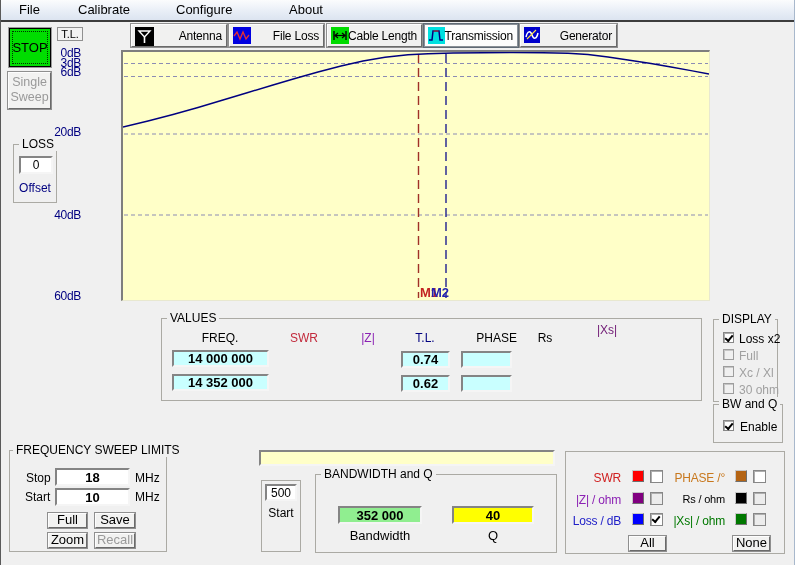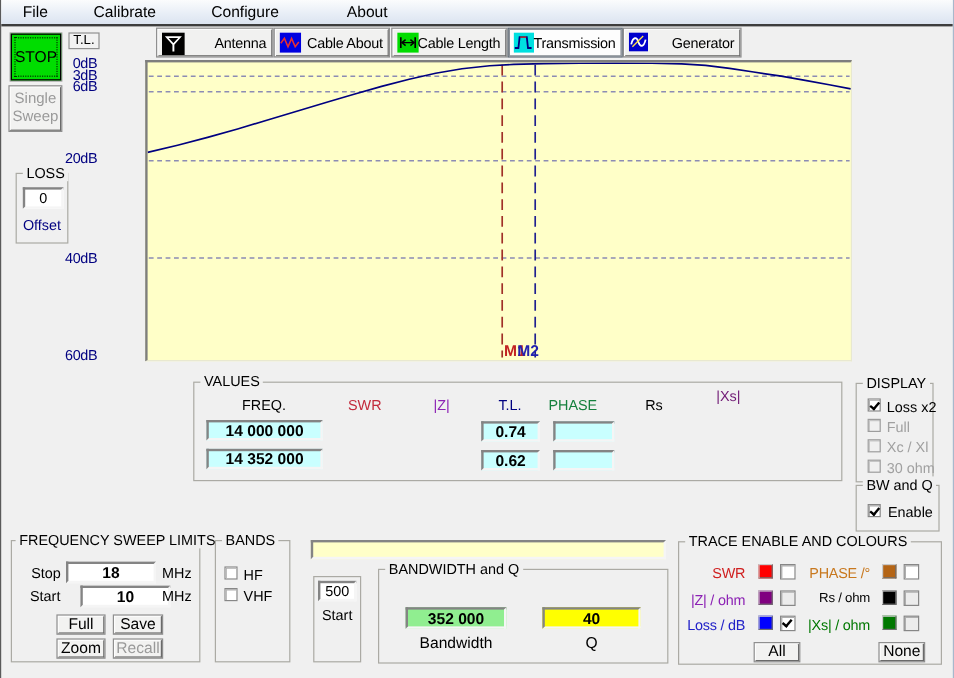--- a/index.html
+++ b/index.html
@@ -99,21 +99,21 @@
             <path d="M4 4 L9.5 10 L15 4 Z" fill="none" stroke="#fff" stroke-width="1.4"></path>
             <line x1="9.5" y1="10" x2="9.5" y2="16" stroke="#fff" stroke-width="1.6"></line>
           </svg></span>
         <span class="tlabel">Antenna</span>
       </div>
       <div class="tab" style="left: 228px; width: 95px;">
         <span class="ticon"><svg width="18" height="17">
             <rect width="18" height="17" fill="#0000e0"></rect>
             <polyline points="1,9 4,5 7,12 10,5 13,12 16,8" fill="none" stroke="#e83030" stroke-width="1.3"></polyline>
           </svg></span>
-        <span class="tlabel">Cable About</span>
+        <span class="tlabel">File Loss</span>
       </div>
       <div class="tab" style="left: 326px; width: 95px;">
         <span class="ticon"><svg width="18" height="17">
             <rect width="18" height="17" fill="#00dc00"></rect>
             <line x1="3" y1="4" x2="3" y2="13" stroke="#000" stroke-width="1.4"></line>
             <line x1="15" y1="4" x2="15" y2="13" stroke="#000" stroke-width="1.4"></line>
             <line x1="4" y1="8.5" x2="14" y2="8.5" stroke="#000" stroke-width="1.2"></line>
             <path d="M7 6 L4 8.5 L7 11" fill="none" stroke="#000" stroke-width="1.2"></path>
             <path d="M11 6 L14 8.5 L11 11" fill="none" stroke="#000" stroke-width="1.2"></path>
           </svg></span>
@@ -151,21 +151,21 @@
       </svg>
   </div>
 
 
   <div class="grp" style="left:160px;top:318px;width:541px;height:83px">
     <span class="grp-title">VALUES</span>
     <div class="lbl" style="left:28px;top:12px;width:60px;text-align:center">FREQ.</div>
     <div class="lbl" style="left:112px;top:12px;width:60px;text-align:center;color:#c22a3c">SWR</div>
     <div class="lbl" style="left:176px;top:12px;width:60px;text-align:center;color:#8c22b4">|Z|</div>
     <div class="lbl" style="left:233px;top:12px;width:60px;text-align:center;color:#000080">T.L.</div>
-    <div class="lbl" style="left:295px;top:12px;width:60px;text-align:left;color:#15803d">PHASE</div>
+    <div class="lbl" style="left:295px;top:12px;width:60px;text-align:right;color:#000000">PHASE</div>
     <div class="lbl" style="left:353px;top:12px;width:60px;text-align:center">Rs</div>
     <div class="lbl" style="left:415px;top:4px;width:60px;text-align:center;color:#701a75">|Xs|</div>
     <div class="field cyan bold" style="left:10px;top:31px;width:97px;height:17px;line-height:14px">14 000 000</div>
     <div class="field cyan bold" style="left:10px;top:55px;width:97px;height:17px;line-height:14px">14 352 000</div>
     <div class="field cyan bold" style="left:239px;top:32px;width:49px;height:17px;line-height:14px">0.74</div>
     <div class="field cyan bold" style="left:239px;top:56px;width:49px;height:17px;line-height:14px">0.62</div>
     <div class="field cyan bold" style="left:299px;top:32px;width:51px;height:17px;line-height:14px"></div>
     <div class="field cyan bold" style="left:299px;top:56px;width:51px;height:17px;line-height:14px"></div>
   </div>
 
@@ -186,53 +186,45 @@
     <div class="cb checked" style="left:9px;top:15px"></div>
     <div class="lbl" style="left:26px;top:15px">Enable</div>
   </div>
 
   <div class="grp" style="left:8px;top:450px;width:158px;height:102px">
     <span class="grp-title" style="left:3px">FREQUENCY SWEEP LIMITS</span>
     <div class="lbl" style="left:16px;top:20px">Stop</div>
     <div class="field bold" style="left:45px;top:17px;width:75px;height:18px;line-height:15px">18</div>
     <div class="lbl" style="left:125px;top:20px">MHz</div>
     <div class="lbl" style="left:15px;top:39px">Start</div>
-    <div class="field bold" style="left:57px;top:37px;width:75px;height:18px;line-height:15px">10</div>
+    <div class="field bold" style="left:45px;top:37px;width:75px;height:18px;line-height:15px">10</div>
     <div class="lbl" style="left:125px;top:39px">MHz</div>
     <div class="btn" style="left:38px;top:62px;width:39px;height:15px;line-height:12px">Full</div>
     <div class="btn" style="left:85px;top:62px;width:40px;height:15px;line-height:12px">Save</div>
     <div class="btn" style="left:38px;top:82px;width:39px;height:15px;line-height:12px">Zoom</div>
     <div class="btn disabled" style="left:85px;top:82px;width:40px;height:15px;line-height:12px">Recall</div>
   </div>
 
-  <div class="grp" style="left:178px;top:450px;width:63px;height:102px">
-    <span class="grp-title">BANDS</span>
-    <div class="cb" style="left:7px;top:21px"></div>
-    <div class="lbl" style="left:23px;top:21px">HF</div>
-    <div class="cb" style="left:7px;top:39px"></div>
-    <div class="lbl" style="left:23px;top:39px">VHF</div>
-  </div>
 
   <div class="field" style="left:258px;top:450px;width:296px;height:16px;background:#ffffc8"></div>
 
   <div class="grp" style="left:260px;top:480px;width:40px;height:72px">
     <div class="field" style="left:3px;top:3px;width:32px;height:17px;line-height:14px">500</div>
     <div class="lbl" style="left:0;top:25px;width:38px;text-align:center">Start</div>
   </div>
 
   <div class="grp" style="left:314px;top:474px;width:242px;height:79px">
     <span class="grp-title">BANDWIDTH and Q</span>
     <div class="field bold" style="left:22px;top:31px;width:84px;height:18px;line-height:15px;background:#90ee90">352 000</div>
     <div class="lbl" style="left:22px;top:53px;width:84px;text-align:center;font-size:13px">Bandwidth</div>
     <div class="field bold" style="left:136px;top:31px;width:82px;height:18px;line-height:15px;background:#ffff00">40</div>
     <div class="lbl" style="left:136px;top:53px;width:82px;text-align:center;font-size:13px">Q</div>
   </div>
 
   <div class="grp" style="left:564px;top:451px;width:220px;height:103px">
-    <span class="grp-title">TRACE ENABLE AND COLOURS</span>
     <div id="trace-rows">
         <div class="lbl" style="right: 163px; top: 19px; color: rgb(208, 32, 32); font-size: 12px; letter-spacing: -0.2px;">SWR</div>
         <div class="swatch" style="left: 66px; top: 18px; background: rgb(255, 0, 0);"></div>
         <div class="cb" style="left: 84px; top: 18px; width: 13px; height: 13px;"></div>
         <div class="lbl" style="right: 59px; top: 19px; color: rgb(200, 120, 30); font-size: 12px; letter-spacing: -0.2px;">PHASE /°</div>
         <div class="swatch" style="left: 169px; top: 18px; background: rgb(180, 100, 20);"></div>
         <div class="cb" style="left: 187px; top: 18px; width: 13px; height: 13px;"></div>
         <div class="lbl" style="right: 163px; top: 41px; color: rgb(140, 34, 180); font-size: 12px; letter-spacing: -0.2px;">|Z| / ohm</div>
         <div class="swatch" style="left: 66px; top: 40px; background: rgb(128, 0, 128);"></div>
         <div class="cb gray" style="left: 84px; top: 40px; width: 13px; height: 13px;"></div>

